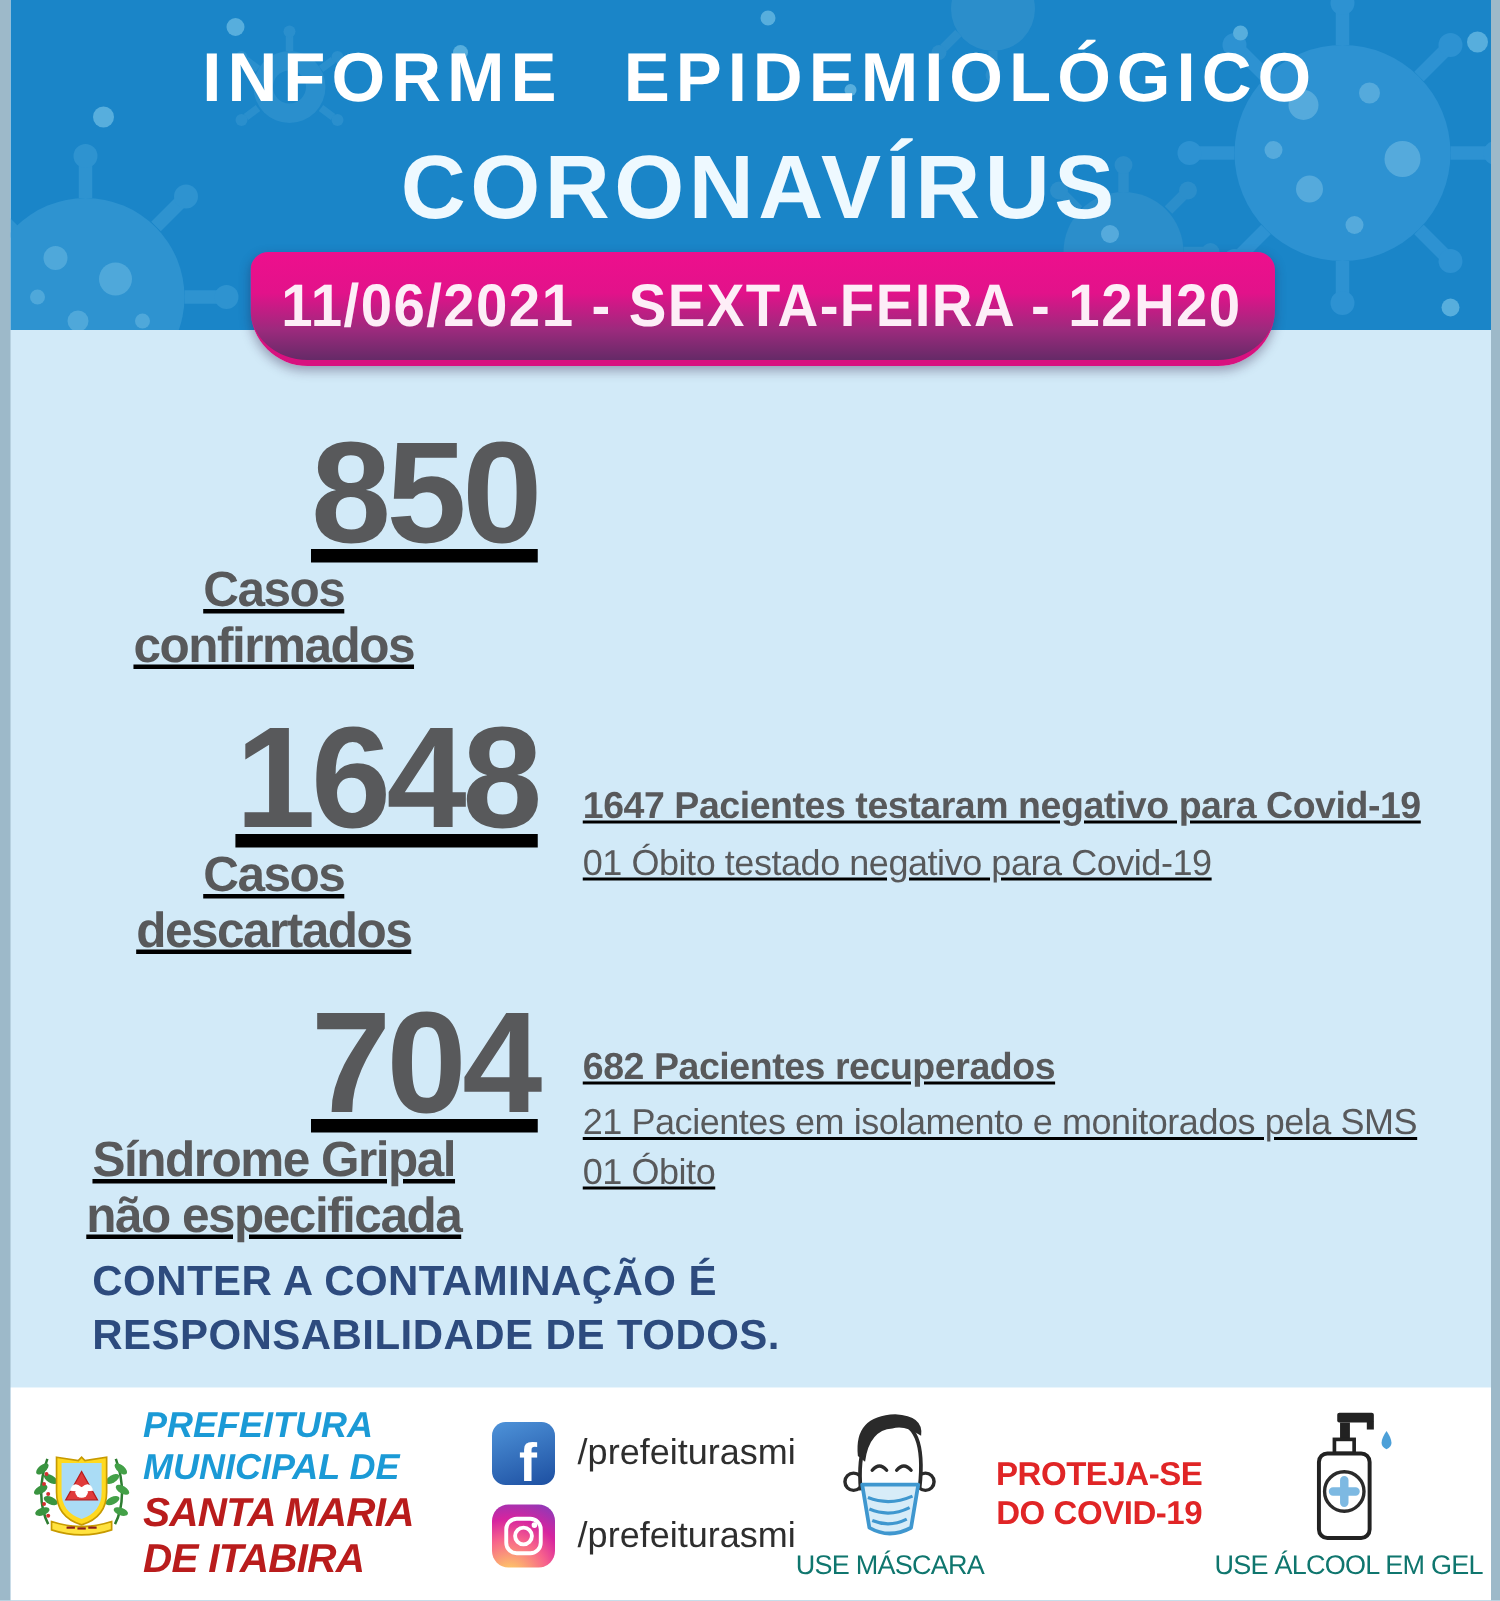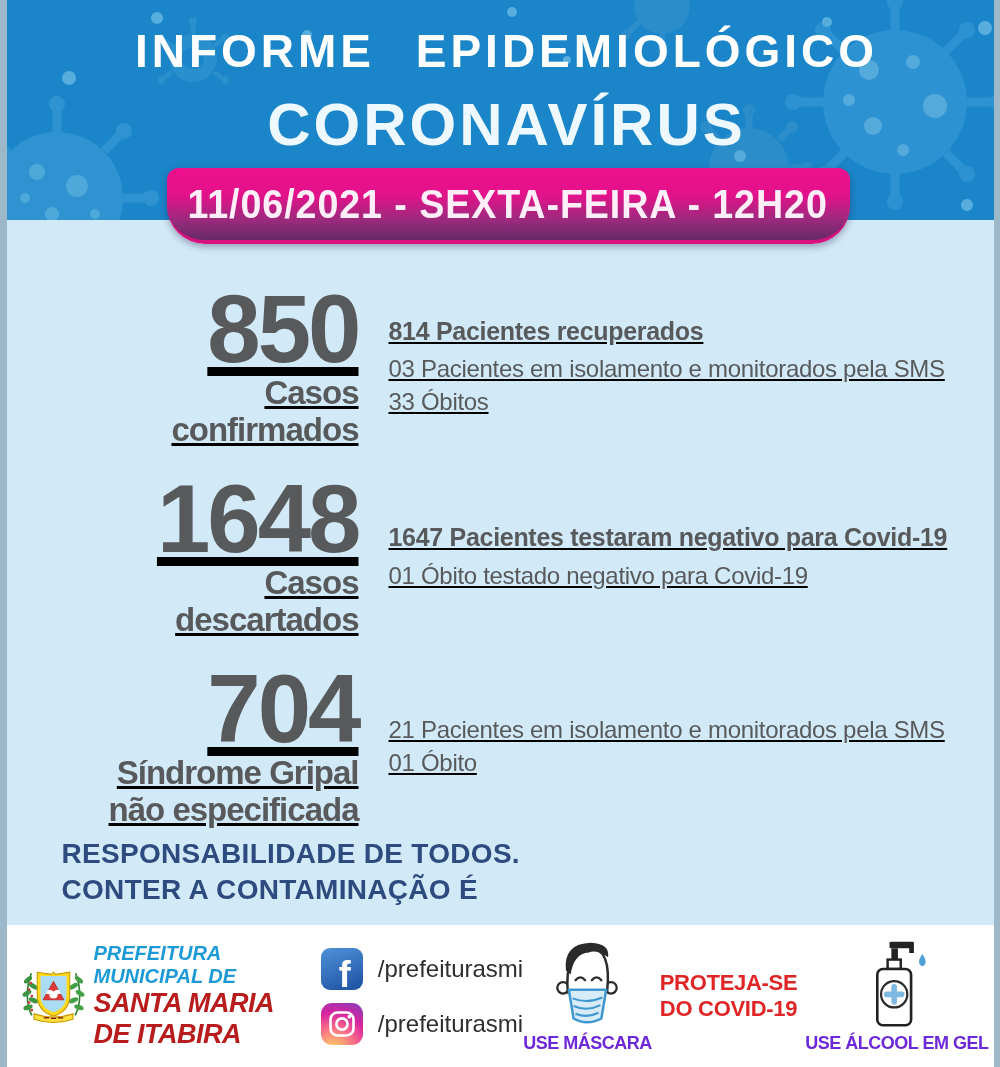--- a/index.html
+++ b/index.html
@@ -35,60 +35,60 @@
   .date-banner span{
     color:#fdeef7; font-size:40px; font-weight:bold; letter-spacing:1px;
     transform:scaleX(.94); white-space:nowrap;
   }
   
   .stats{ position:absolute; top:220px; left:0; right:0;text-decoration:underline; }
   .stat-row{ display:flex; align-items:center; min-height:168px; margin-bottom:22px; }
   .stat-row:first-child{ margin-top:62px; }
   .stat-left{ width:352px; flex:none; text-align:right; color:#58595b; }
   .stat-number{ font-size:96px; font-weight:bold; line-height:.95; letter-spacing:-3px; }
-  .stat-label{ font-size:33px; font-weight:bold; line-height:1.12; letter-spacing:-1px; }
+  .stat-label{ font-size:33px; font-weight:bold; line-height:1.12; letter-spacing:-1px;text-align:center; }
   .stat-right{ margin-left:30px; padding-right:8px; color:#58595b; }
   .detail-line{ font-size:24px; line-height:1.38; letter-spacing:-0.3px; }
   .detail-line.bold{ font-size:25px; font-weight:bold; margin-bottom:4px; }
   
   .message-row{
     position:absolute; top:836px; left:55px; right:52px;
     display:flex; justify-content:space-between; align-items:center;
   }
   .warning{ font-size:28px; font-weight:bold; color:#2d4b7e; line-height:1.3; letter-spacing:.3px; }
   .hashtag{ font-size:52px; font-weight:bold; color:#3e61a6; letter-spacing:-1px; }
   
   .footer{
     position:absolute; bottom:0; left:0; width:1000px; height:142px;
     background:#ffffff; display:flex; align-items:center; padding:0 14px;
   }
   .logo-group{ display:flex; align-items:center; }
   .org-names{ margin-left:8px; }
-  .org-line1{ color:#1b9ad6; font-style:italic; font-weight:bold; font-size:20px; }
+  .org-line1{ color:#1b9ad6; font-style:italic; font-weight:bold; font-size:24px; }
   .org-line2{ color:#b91c1c; font-style:italic; font-weight:bold; font-size:27px; letter-spacing:-0.5px; }
   .social-group{ margin-left:30px; display:flex; flex-direction:column; gap:13px; }
   .social-row{ display:flex; align-items:center; gap:15px; }
   .fb-icon{
     width:42px; height:42px; border-radius:9px;
     background:linear-gradient(160deg,#4e93d9,#1d4fa1);
     display:flex; justify-content:center; align-items:flex-end; overflow:hidden;
   }
   .fb-icon::after{
     content:"f"; color:#fff; font-weight:bold; font-size:36px;
     line-height:.82; margin-left:6px;
   }
   .ig-icon{
     width:42px; height:42px; border-radius:11px;
     background:radial-gradient(circle at 28% 115%, #fdc468 10%, #f7628c 45%, #d6249f 68%, #8a3ab9 96%);
     display:flex; align-items:center; justify-content:center;
   }
   .handle{ font-size:24px; color:#2e2e2e; }
   .protect-group{ margin-left:auto; display:flex; align-items:flex-start; gap:8px; padding-right:4px; }
   .icon-col{ display:flex; flex-direction:column; align-items:center; }
-  .icon-label{ font-size:18px; font-weight:bold; color:#6d28d9; letter-spacing:-0.5px; margin-top:3px; white-space:nowrap; }
+  .icon-label{ font-size:18px; font-weight:normal; color:#0f766e; letter-spacing:-0.5px; margin-top:3px; white-space:nowrap; }
   .protect-text{
     color:#e02526; font-weight:bold; font-size:22px; line-height:1.2;
     text-align:center; margin-top:32px; letter-spacing:-0.3px; white-space:nowrap;
   }
 </style>
 </head>
 <body>
 
 <div class="poster">
 
@@ -201,25 +201,20 @@
   </div>
 
   <div class="stats">
 
     <div class="stat-row">
       <div class="stat-left">
         <div class="stat-number">850</div>
         <div class="stat-label">Casos</div>
         <div class="stat-label">confirmados</div>
       </div>
-      <div class="stat-right">
-        <div class="detail-line bold">814 Pacientes recuperados</div>
-        <div class="detail-line">03 Pacientes em isolamento e monitorados pela SMS</div>
-        <div class="detail-line">33 Óbitos</div>
-      </div>
     </div>
 
     <div class="stat-row">
       <div class="stat-left">
         <div class="stat-number">1648</div>
         <div class="stat-label">Casos</div>
         <div class="stat-label">descartados</div>
       </div>
       <div class="stat-right">
         <div class="detail-line bold">1647 Pacientes testaram negativo para Covid-19</div>
@@ -227,30 +222,31 @@
       </div>
     </div>
 
     <div class="stat-row">
       <div class="stat-left">
         <div class="stat-number">704</div>
         <div class="stat-label">Síndrome Gripal</div>
         <div class="stat-label">não especificada</div>
       </div>
       <div class="stat-right">
+        <div class="detail-line bold">682 Pacientes recuperados</div>
         <div class="detail-line">21 Pacientes em isolamento e monitorados pela SMS</div>
         <div class="detail-line">01 Óbito</div>
       </div>
     </div>
   </div>
 
   <div class="message-row">
     <div class="warning">
+      <div>CONTER A CONTAMINAÇÃO É</div>
       <div>RESPONSABILIDADE DE TODOS.</div>
-      <div>CONTER A CONTAMINAÇÃO É</div>
     </div>
   </div>
 
   <div class="footer">
 
     <div class="logo-group">
       <svg width="110" height="114" viewBox="0 0 120 120">
 
         <path d="M19,18 C9,45 9,75 20,96" stroke="#2e7d32" stroke-width="3" fill="none"></path>
         <g fill="#3a9440">

